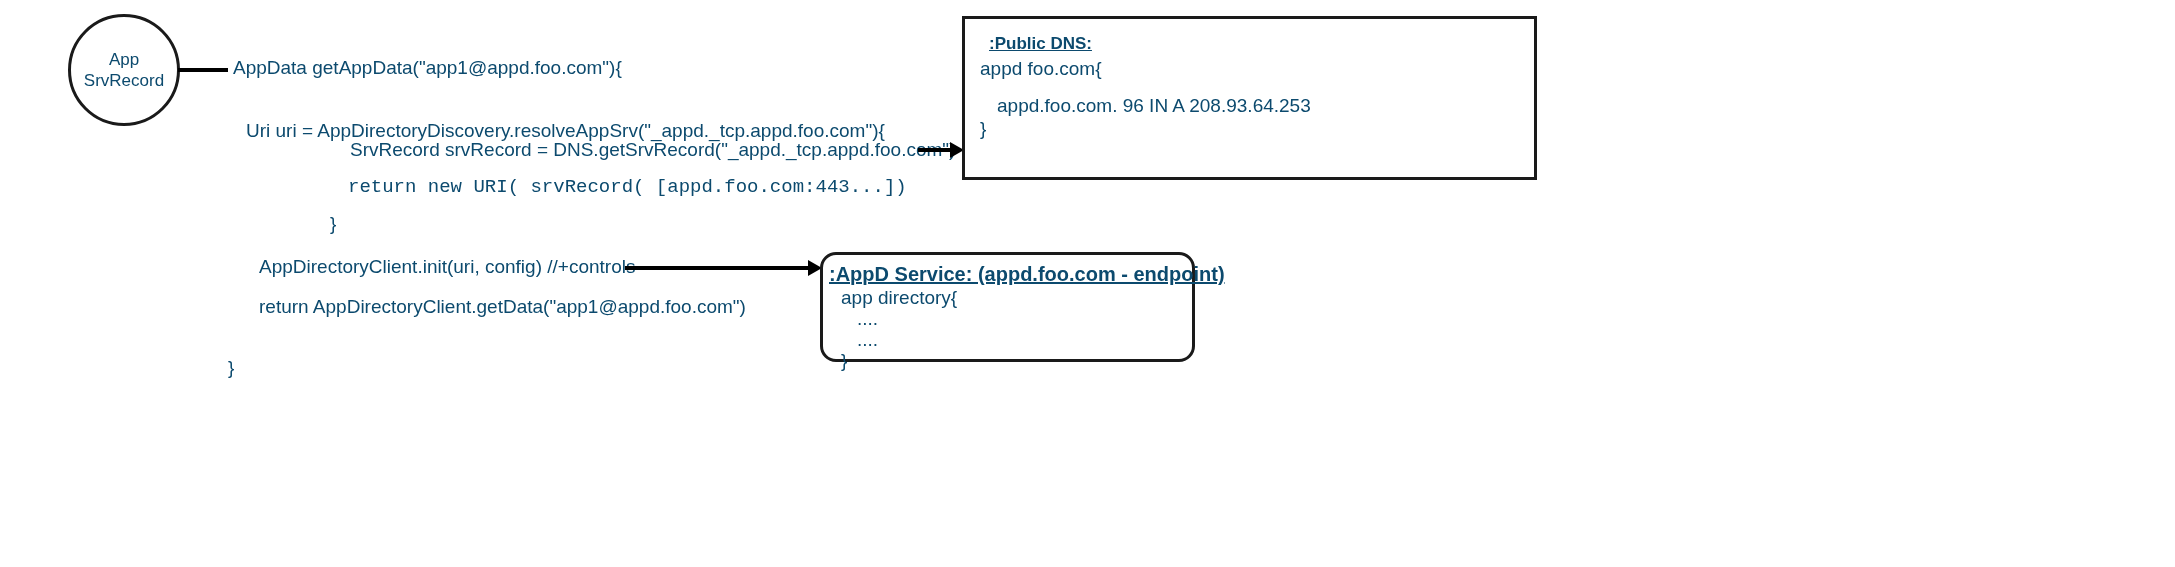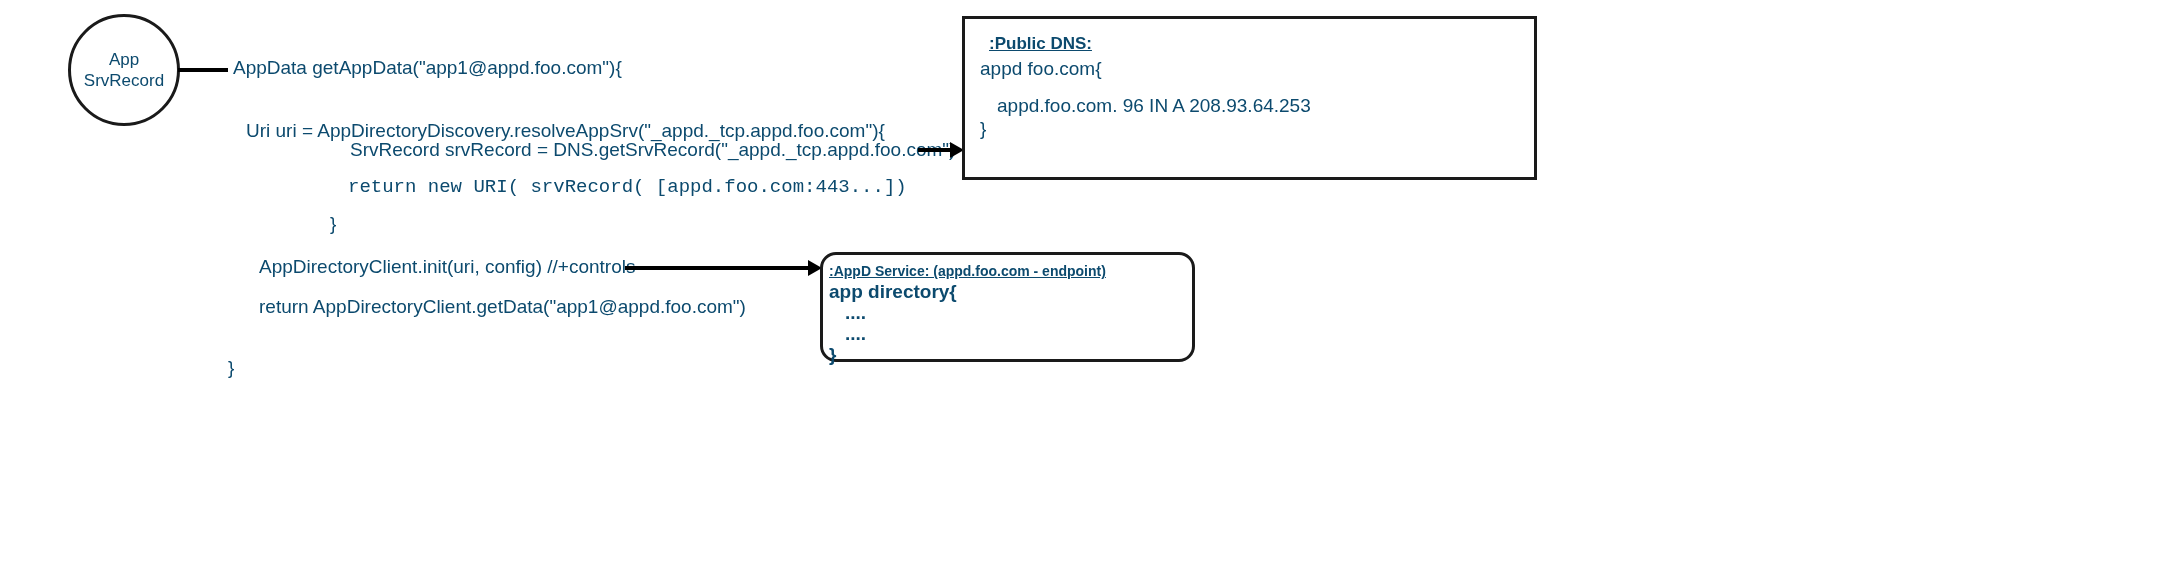--- a/index.html
+++ b/index.html
@@ -76,22 +76,22 @@
   #dns-box { left: 962px; top: 16px; width: 575px; height: 164px; }
   #dns-box .inner { padding: 16px 0 0 14px; }
   #dns-box .box-title { margin: 0 0 7px 10px; font-size: 17px; }
   #dns-box .box-row { margin: 0 0 4px 1px; }
   #dns-box .indent1 { padding-left: 17px; }
   #dns-box .gap { margin-top: 18px; }
 
   
   #appd-box { left: 820px; top: 252px; width: 375px; height: 110px; }
   #appd-box .inner { padding: 9px 0 0 6px; }
-  #appd-box .box-title { margin: 0 0 4px 0; font-size: 14px; }
-  #appd-box .box-row { margin: 0 0 2px 0; font-weight: bold; }
+  #appd-box .box-title { margin: 0 0 4px 0; font-size: 20px; }
+  #appd-box .box-row { margin: 0 0 2px 12px; }
   #appd-box .indent1 { padding-left: 16px; }
 
   
   .arrow-shaft {
     position: absolute;
     height: 4px;
     background: #000000;
   }
   .arrow-head {
     position: absolute;

